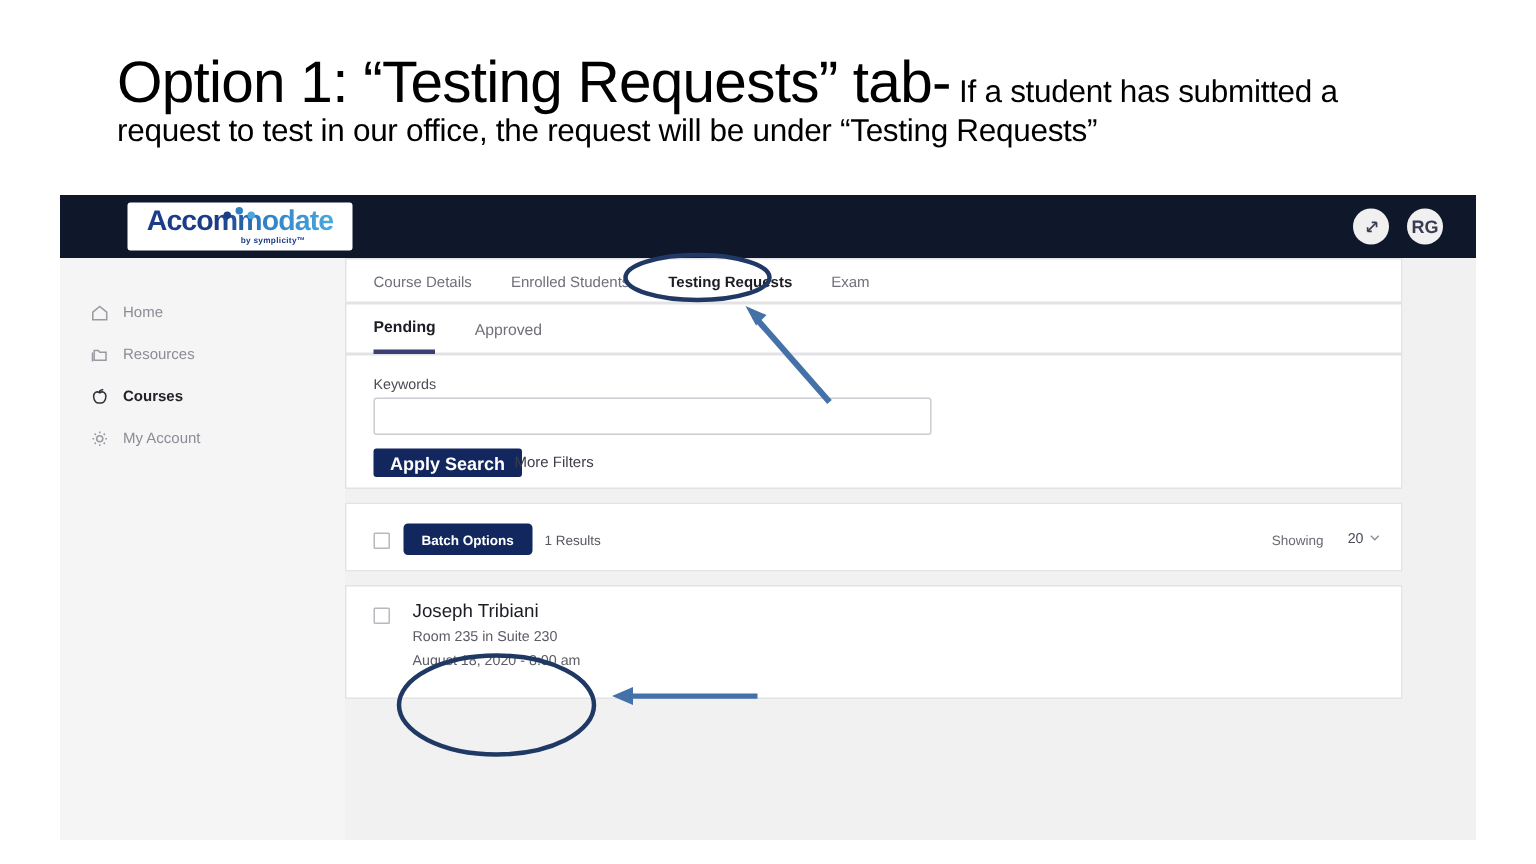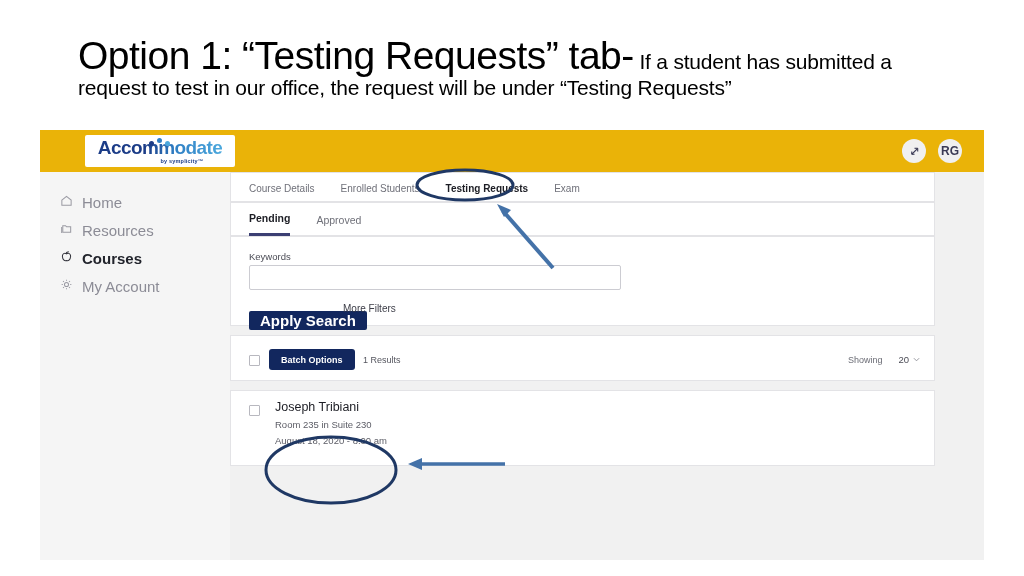--- a/index.html
+++ b/index.html
@@ -41,21 +41,21 @@
     left: 40px; top: 130px;
     width: 944px; height: 430px;
     background: #f1f1f1;
     overflow: hidden;
   }
 
   
   .appbar {
     position: absolute; left: 0; top: 0;
     width: 944px; height: 42px;
-    background: #eab308;
+    background: #0f172a;
   }
   .logo-box {
     position: absolute; left: 45px; top: 5px;
     width: 150px; height: 32px;
     background: #ffffff;
     border-radius: 2px;
     display: flex; flex-direction: column;
     align-items: center; justify-content: center;
   }
   .logo-word {
@@ -103,25 +103,25 @@
   .sidebar {
     position: absolute; left: 0; top: 42px;
     width: 190px; height: 388px;
     background: #f5f5f5;
   }
   .nav {
     position: absolute; left: 20px; top: 22px;
     width: 160px;
   }
   .nav-item {
-    display: flex; align-items: flex-start;
+    display: flex; align-items: center;
     gap: 9px;
     height: 28px;
     color: #8c8c96;
-    font-size: 15px;
+    font-size: 10px;
   }
   .nav-item.active { color: #22242c; font-weight: 700; }
   .nav-ico { width: 13px; height: 13px; display:block; flex:none; }
   .nav-ico svg { display:block; }
 
   .content {
     position: absolute; left: 190px; top: 42px;
     width: 814px; height: 388px;
     background: #f1f1f1;
   }
@@ -178,26 +178,25 @@
     font-size: 10px; color: #22242c;
     padding: 0 6px;
     outline: none;
     font-family: "Liberation Sans", sans-serif;
   }
   .btn-primary {
     position: absolute; left: 18px; top: 62px;
     height: 19px; padding: 0 11px;
     background: #12275e;
     color: #ffffff;
-    font-size: 15px; font-weight: 700;
+    font-size: 12px; font-weight: 700;
     border: none; border-radius: 2px;
     display: flex; align-items: center; justify-content: center;
     cursor: pointer;
     font-family: "Liberation Sans", sans-serif;
-    margin-top: 12px;
   }
   .link-plain {
     position: absolute; left: 112px; top: 62px;
     height: 19px; display: flex; align-items: center;
     font-size: 10px; color: #3c3d47;
   }
 
   
   .batch-card { top: 163px; height: 46px; }
   .cbox {

